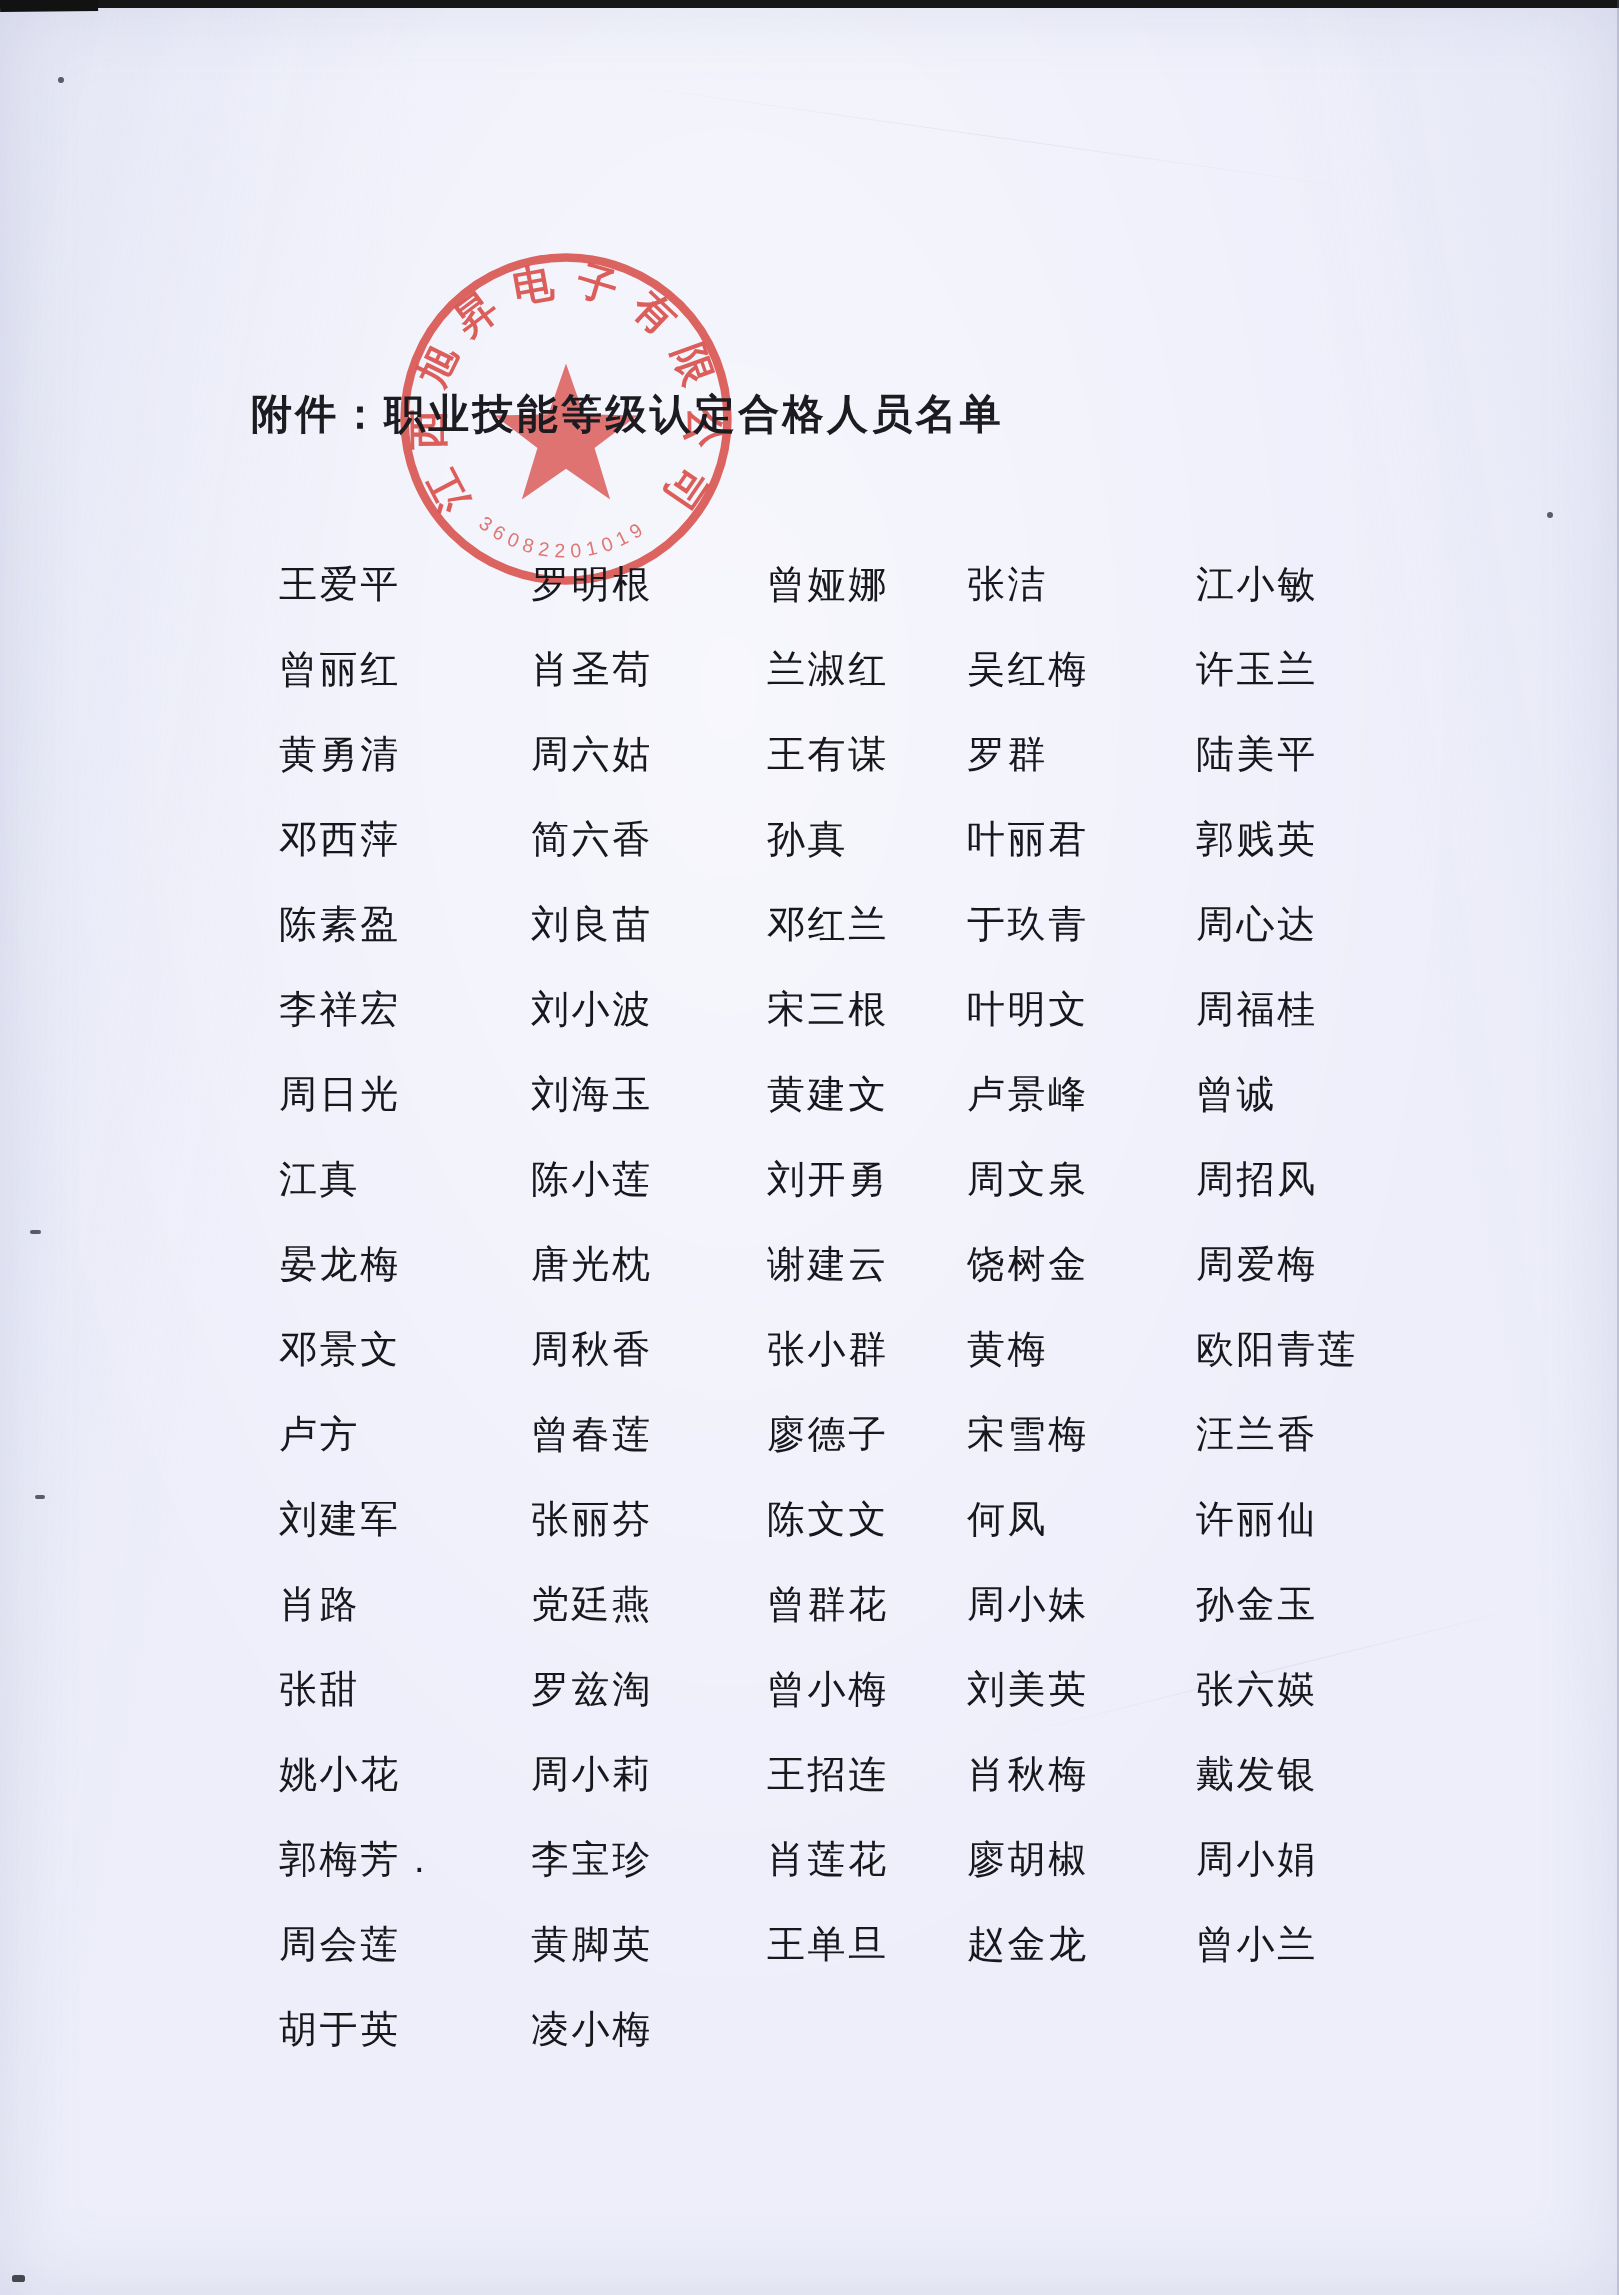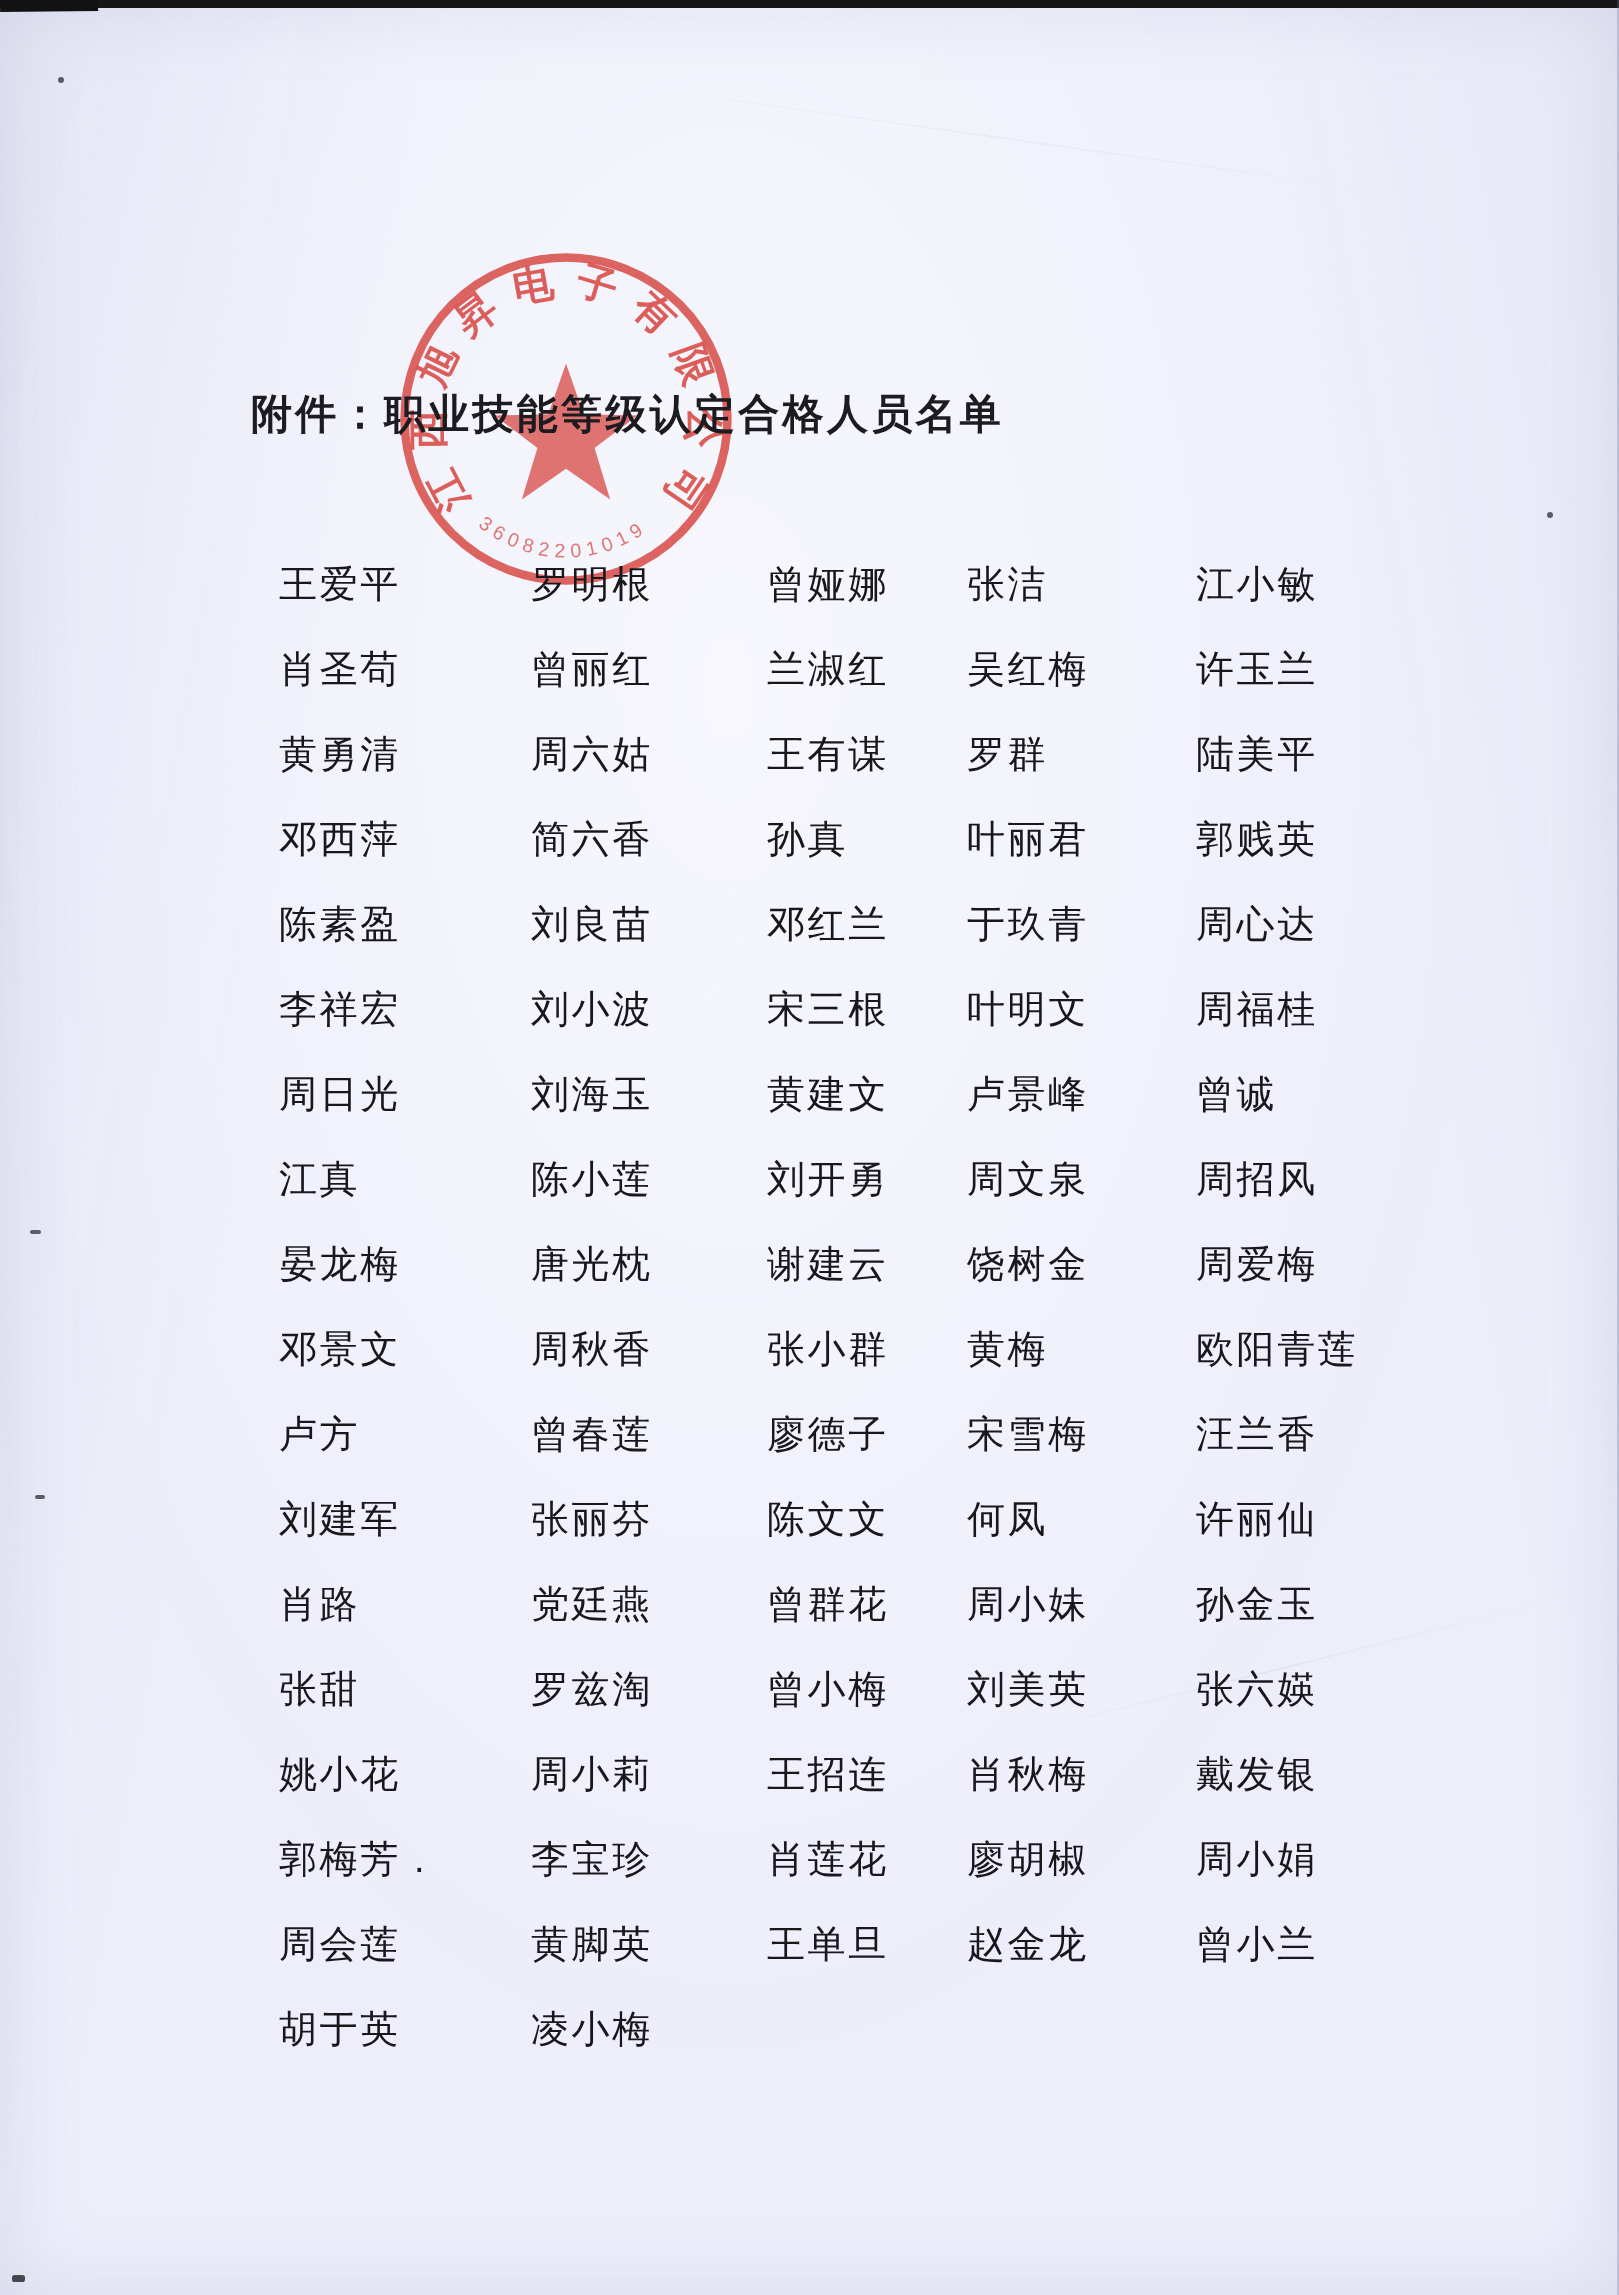--- a/index.html
+++ b/index.html
@@ -76,22 +76,22 @@
 </svg>
 
 <div class="doc-title">附件：职业技能等级认定合格人员名单</div>
 
 <div class="roster">
     <div class="roster-cell">王爱平</div>
     <div class="roster-cell">罗明根</div>
     <div class="roster-cell">曾娅娜</div>
     <div class="roster-cell">张洁</div>
     <div class="roster-cell">江小敏</div>
+    <div class="roster-cell">曾丽红</div>
     <div class="roster-cell">肖圣苟</div>
-    <div class="roster-cell">曾丽红</div>
     <div class="roster-cell">兰淑红</div>
     <div class="roster-cell">吴红梅</div>
     <div class="roster-cell">许玉兰</div>
     <div class="roster-cell">黄勇清</div>
     <div class="roster-cell">周六姑</div>
     <div class="roster-cell">王有谋</div>
     <div class="roster-cell">罗群</div>
     <div class="roster-cell">陆美平</div>
     <div class="roster-cell">邓西萍</div>
     <div class="roster-cell">简六香</div>

